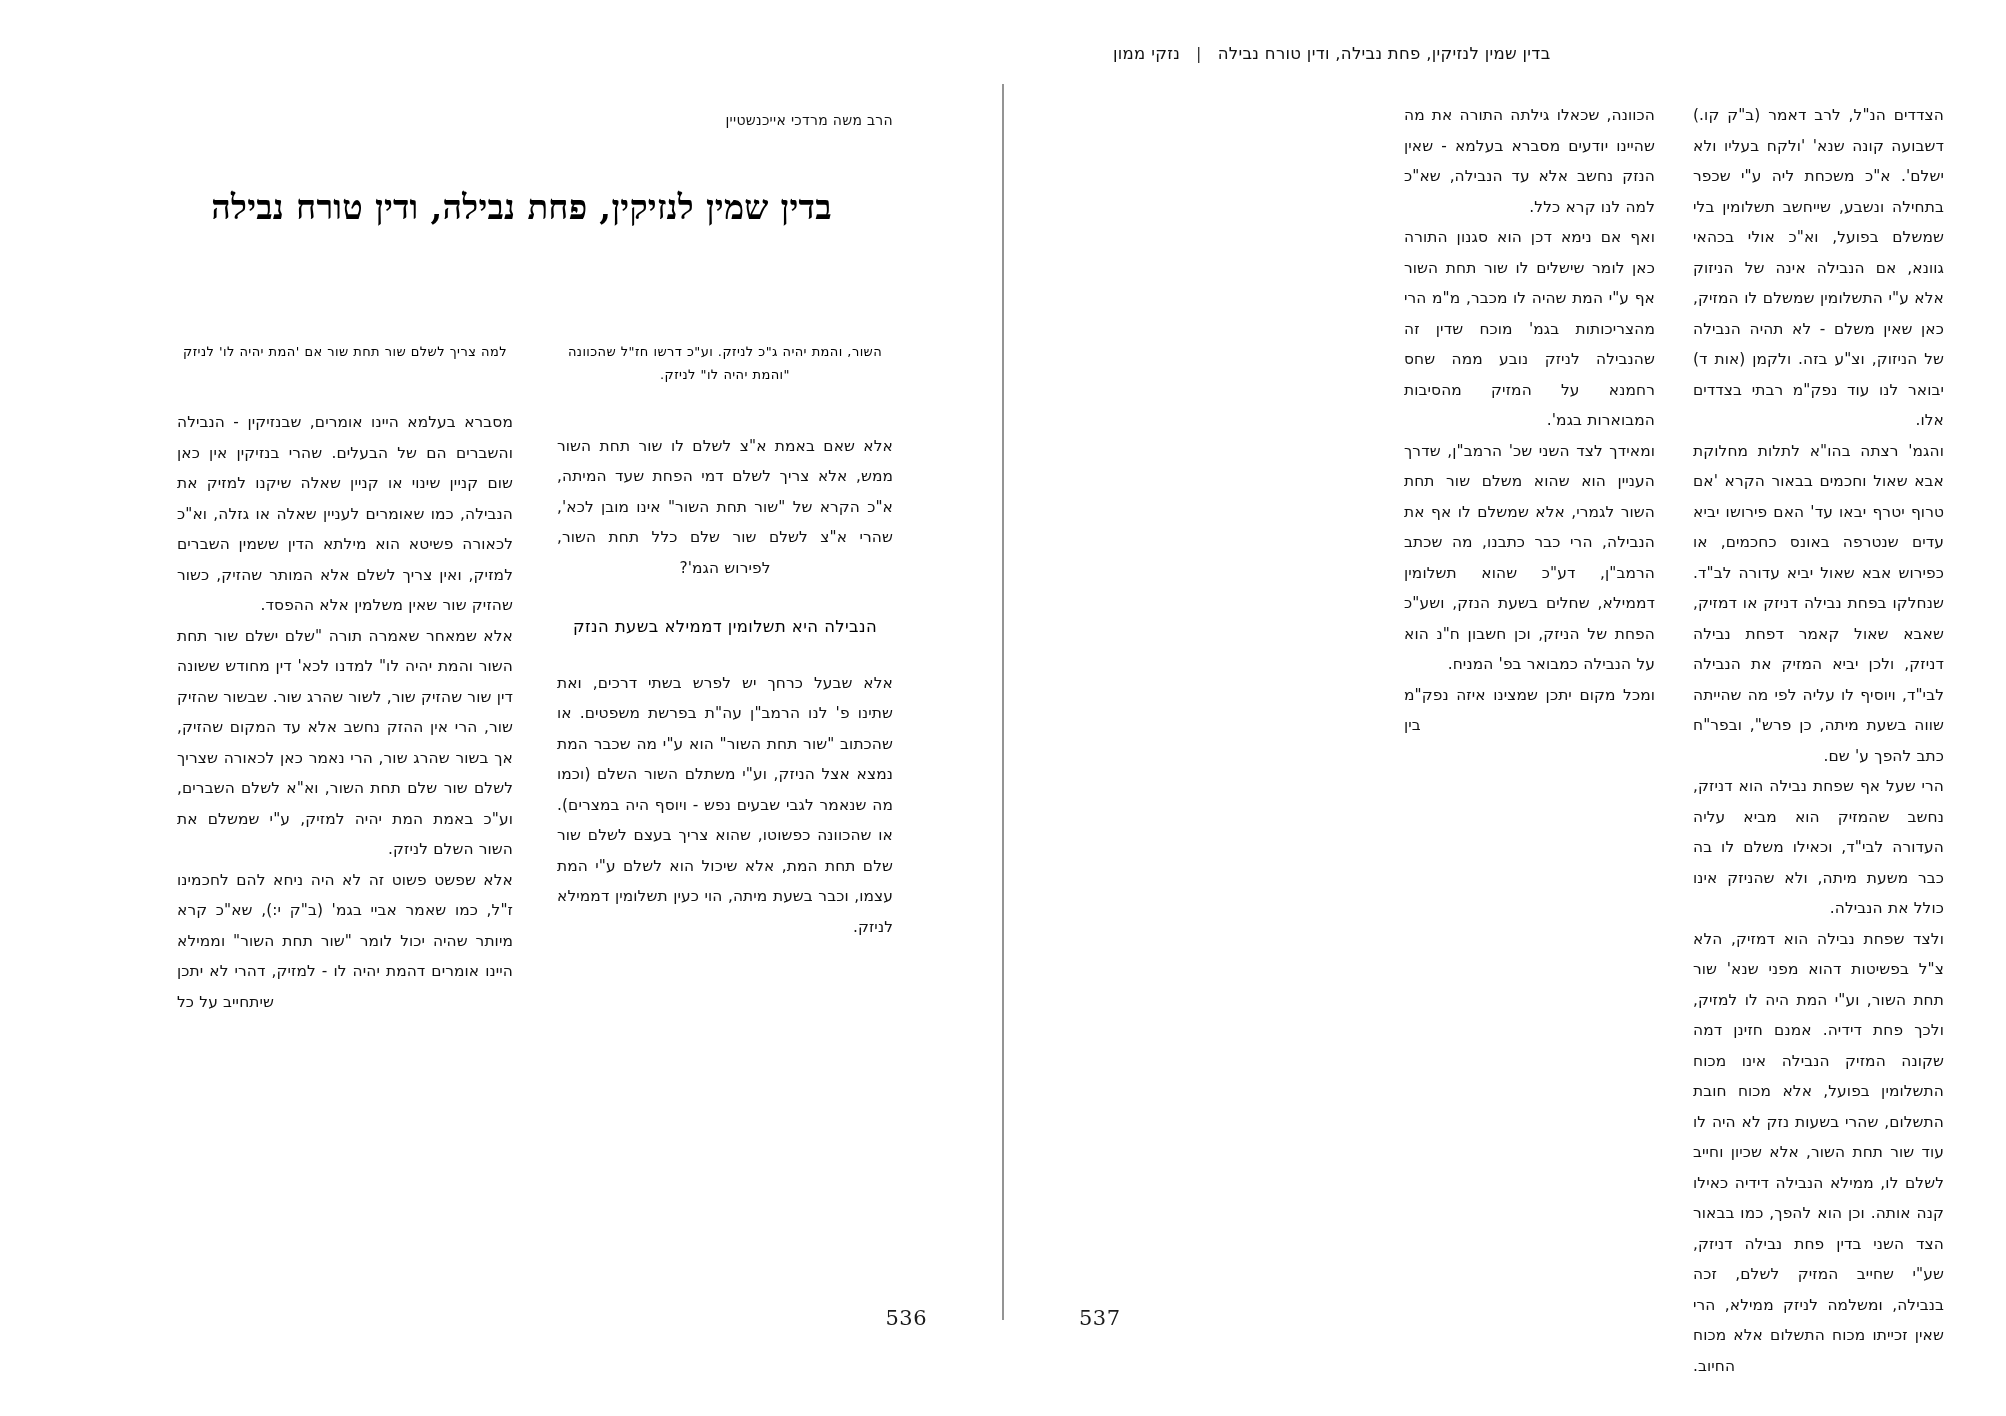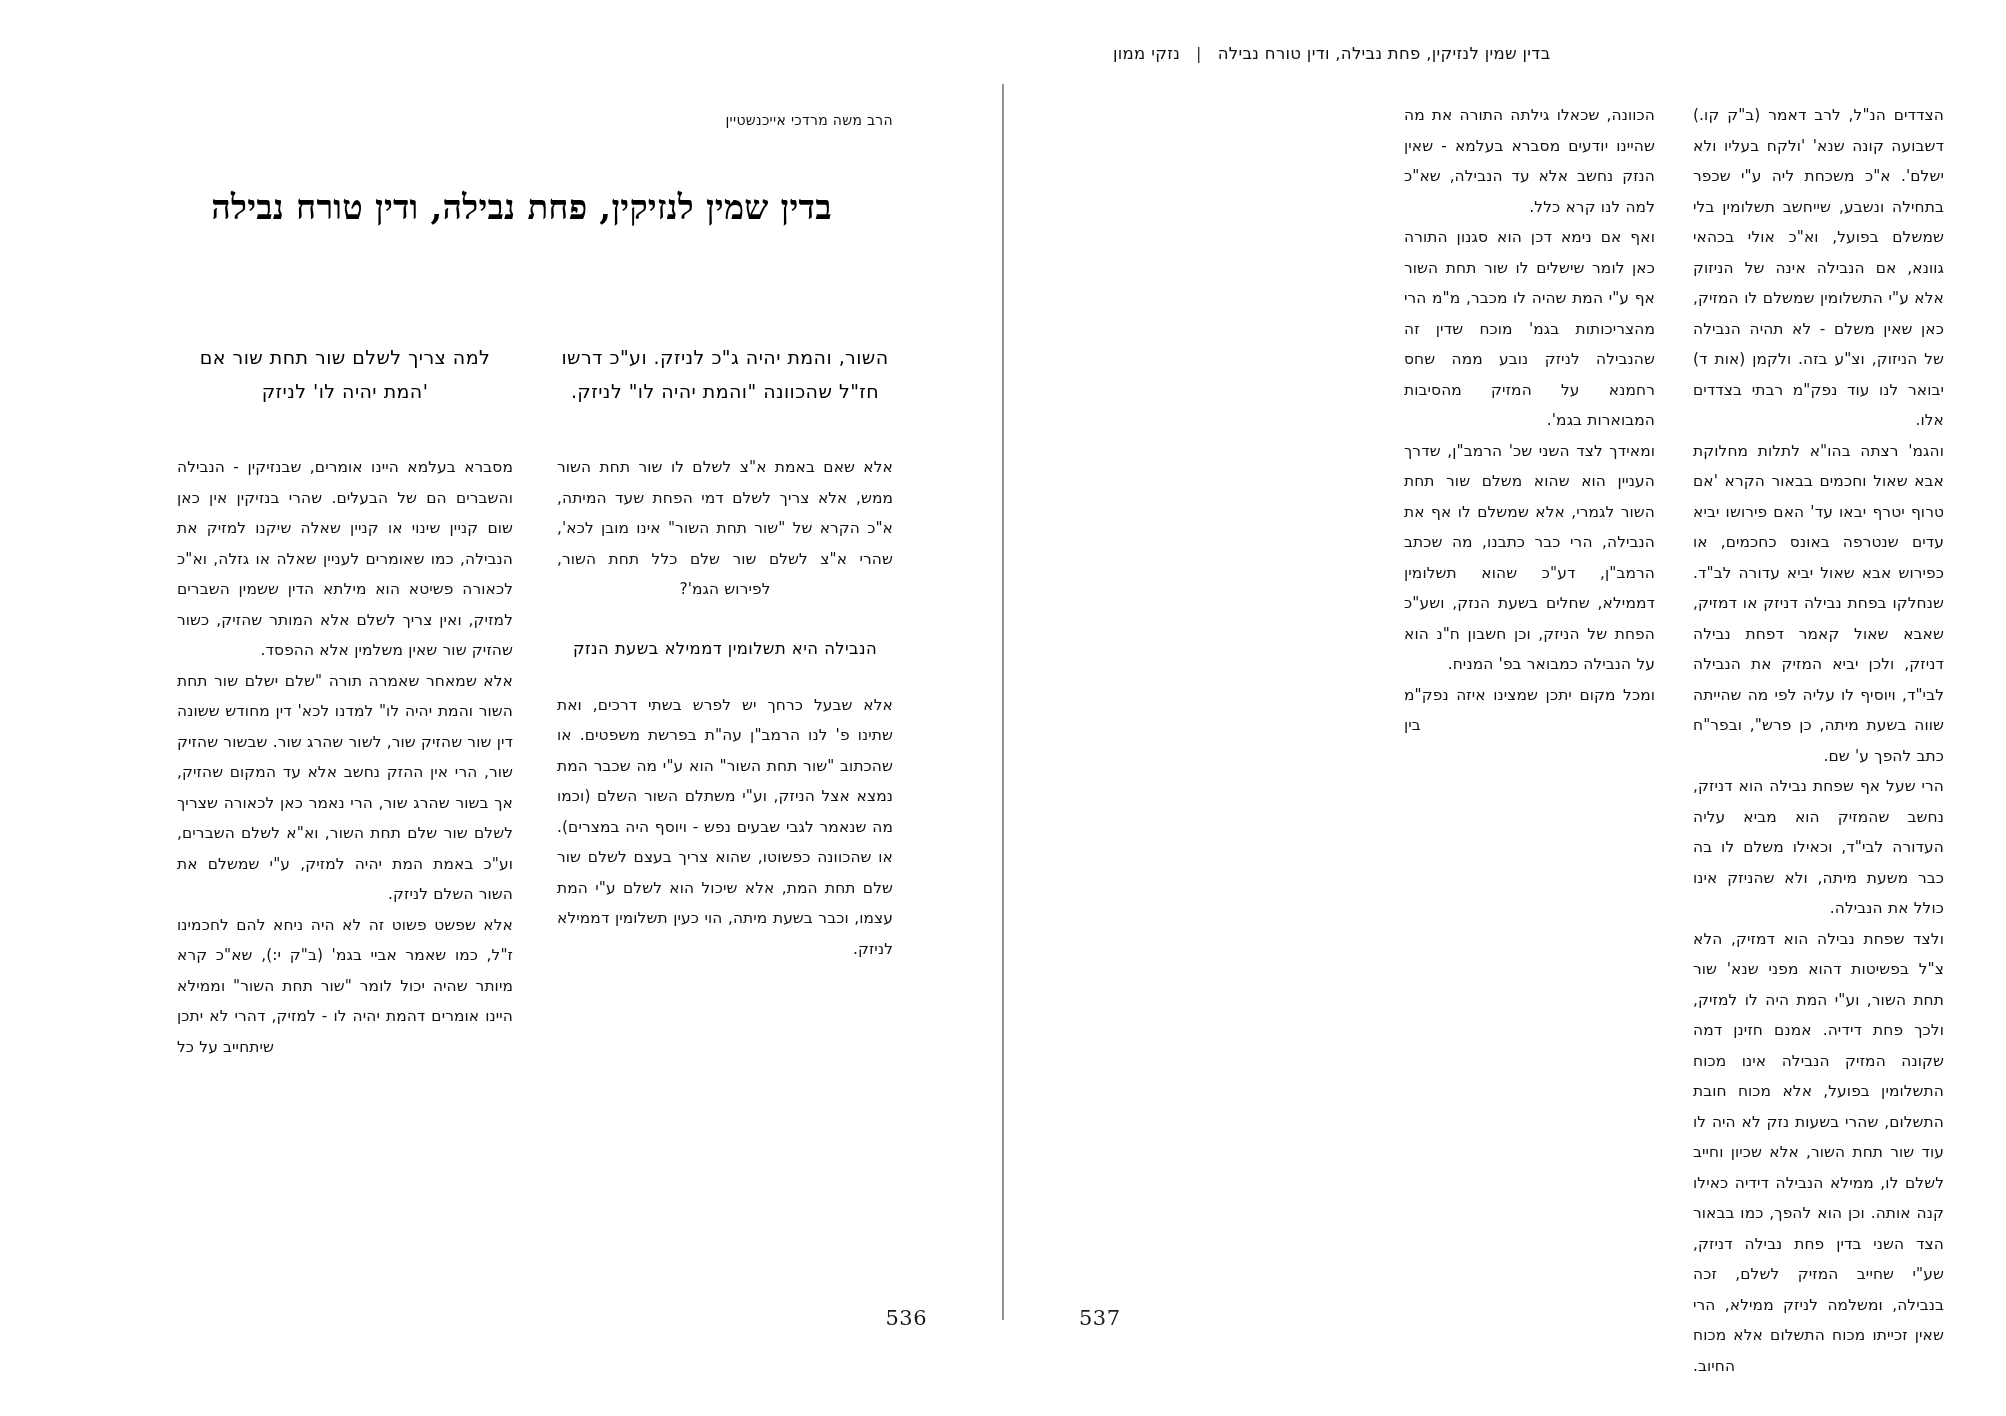--- a/index.html
+++ b/index.html
@@ -153,21 +153,21 @@
     letter-spacing: 0.4px;
     margin: 30px 0 26px 0;
     color: #000;
   }
 
   
   .opening-head {
     display: block;
     text-align: center;
     text-align-last: center;
-    font-size: 19px;
+    font-size: 13px;
     line-height: 1.8;
     letter-spacing: 0.4px;
     margin: 0 0 44px 0;
     color: #000;
   }
 
   
   .folio {
     position: absolute;
     bottom: 86px;

